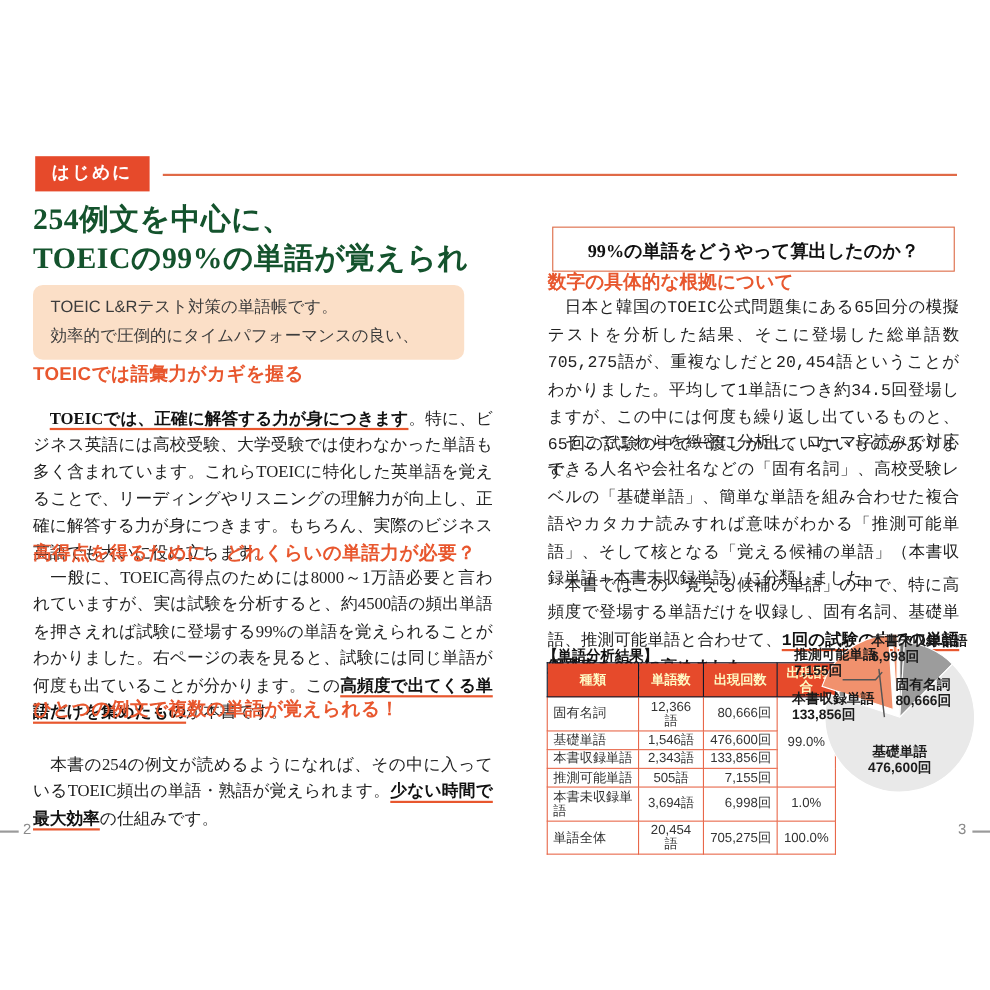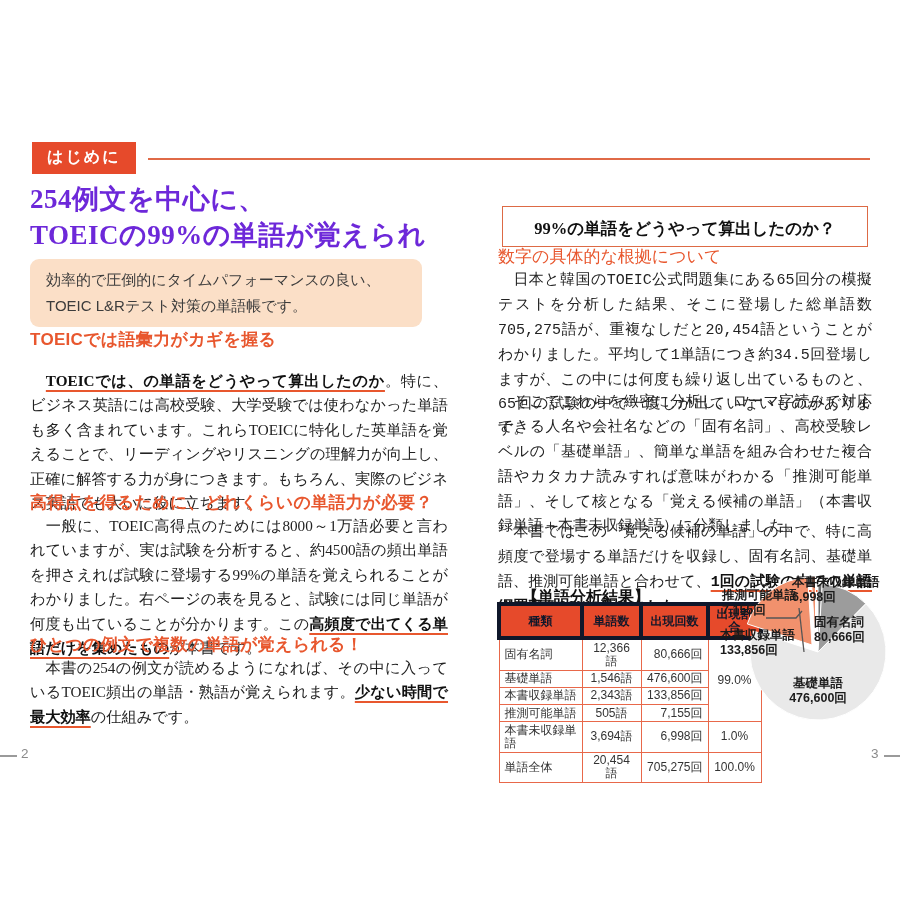--- a/index.html
+++ b/index.html
@@ -25,21 +25,21 @@
   }
   .head-rule{
     position:absolute;left:148px;top:158px;width:722px;height:1.5px;
     background:#e06a47;
   }
 
   
   .title{
     position:absolute;left:30px;top:182px;width:430px;
     font-family:"Liberation Serif","DejaVu Serif",serif;
-    font-size:27px;font-weight:700;line-height:1.32;color:#6d28d9;
+    font-size:27px;font-weight:700;line-height:1.32;color:#14532d;
     letter-spacing:.5px;
   }
   .intro-box{
     position:absolute;left:30px;top:259px;width:360px;
     background:var(--peach);border-radius:9px;
     padding:8px 16px 9px;
     font-size:15px;line-height:1.7;color:#3c3c3c;
   }
   .sec-heading{
     position:absolute;left:30px;width:420px;
@@ -62,39 +62,39 @@
   
   .boxed-title{
     position:absolute;left:502px;top:206px;width:364px;
     border:1.3px solid #dd6a45;
     font-family:"Liberation Serif","DejaVu Serif",serif;
     font-size:16.5px;font-weight:700;color:#111;
     text-align:center;padding:11px 0 6px;
   }
   .r-heading{
     position:absolute;left:498px;top:245px;width:380px;
-    color:var(--heading);font-size:17px;font-weight:400;
+    color:var(--heading);font-size:17px;font-weight:700;
   }
   .r-para{
     position:absolute;left:498px;width:374px;
     font-family:Liberation Mono, monospace;
     font-size:15px;line-height:1.66;color:#222;text-align:justify;
   }
   .table-label{
     position:absolute;left:494px;top:587px;
-    font-size:16px;font-weight:700;color:#111;margin-left:28px;
+    font-size:13px;font-weight:700;color:#111;
   }
   table.analysis{
     position:absolute;left:497px;top:602px;
     border-collapse:collapse;font-size:12px;line-height:1.1;
     color:#333;
   }
   table.analysis th{
-    background:var(--accent);color:#0f172a;font-weight:700;
-    padding:2px 4px;border:4px solid #0f172a;text-align:center;
+    background:var(--accent);color:#fef9c3;font-weight:700;
+    padding:2px 4px;border:1px solid #0f172a;text-align:center;
   }
   table.analysis td{
     border:1px solid #e8684a;padding:1.5px 5px;background:#fff;
   }
   td.c-type{text-align:left;width:72px;}
   td.c-num{text-align:center;width:48px;}
   td.c-occ{text-align:right;width:56px;}
   td.c-ratio{text-align:center;width:42px;vertical-align:middle;}
 
   
@@ -116,32 +116,32 @@
 
   <div class="badge">はじめに</div>
   <div class="head-rule"></div>
 
   <div class="title">
     <div>254例文を中心に、</div>
     <div>TOEICの99%の単語が覚えられる！</div>
   </div>
 
   <div class="intro-box">
+    <div>TOEIC L&amp;Rテスト対策の単語帳です。</div>
     <div>効率的で圧倒的にタイムパフォーマンスの良い、</div>
-    <div>TOEIC L&amp;Rテスト対策の単語帳です。</div>
   </div>
 
   <div class="sec-heading" style="top:328px">TOEICでは語彙力がカギを握る</div>
-  <div class="para" style="top:369px"><span>　</span><span class="em">TOEICでは、の単語をどうやって算出したのか</span><span>。特に、ビジネス英語には高校受験、大学受験では使わなかった単語も多く含まれています。これらTOEICに特化した英単語を覚えることで、リーディングやリスニングの理解力が向上し、正確に解答する力が身につきます。もちろん、実際のビジネス英語でも大いに役に立ちます。</span></div>
+  <div class="para" style="top:369px"><span>　</span><span class="em">TOEICでは、正確に解答する力が身につきます</span><span>。特に、ビジネス英語には高校受験、大学受験では使わなかった単語も多く含まれています。これらTOEICに特化した英単語を覚えることで、リーディングやリスニングの理解力が向上し、正確に解答する力が身につきます。もちろん、実際のビジネス英語でも大いに役に立ちます。</span></div>
 
   <div class="sec-heading" style="top:491px">高得点を得るために、どれくらいの単語力が必要？</div>
   <div class="para" style="top:514px"><span>　一般に、TOEIC高得点のためには8000～1万語必要と言われていますが、実は試験を分析すると、約4500語の頻出単語を押さえれば試験に登場する99%の単語を覚えられることがわかりました。右ページの表を見ると、試験には同じ単語が何度も出ていることが分かります。この</span><span class="em">高頻度で出てくる単語だけを集めたもの</span><span>が本書です。</span></div>
 
   <div class="sec-heading" style="top:633px">ひとつの例文で複数の単語が覚えられる！</div>
-  <div class="para" style="top:656px"><span>　本書の254の例文が読めるようになれば、その中に入っているTOEIC頻出の単語・熟語が覚えられます。</span><span class="em">少ない時間で最大効率</span><span>の仕組みです。</span></div>
+  <div class="para" style="top:684px"><span>　本書の254の例文が読めるようになれば、その中に入っているTOEIC頻出の単語・熟語が覚えられます。</span><span class="em">少ない時間で最大効率</span><span>の仕組みです。</span></div>
 
   <div class="boxed-title">99%の単語をどうやって算出したのか？</div>
   <div class="r-heading">数字の具体的な根拠について</div>
   <div class="r-para" style="top:269px">　日本と韓国のTOEIC公式問題集にある65回分の模擬テストを分析した結果、そこに登場した総単語数705,275語が、重複なしだと20,454語ということがわかりました。平均して1単語につき約34.5回登場しますが、この中には何度も繰り返し出ているものと、65回の試験の中で一度しか出ていないものがあります。</div>
   <div class="r-para" style="top:391px">　そこでこれらを緻密に分析し、ローマ字読みで対応できる人名や会社名などの「固有名詞」、高校受験レベルの「基礎単語」、簡単な単語を組み合わせた複合語やカタカナ読みすれば意味がわかる「推測可能単語」、そして核となる「覚える候補の単語」（本書収録単語＋本書未収録単語）に分類しました。</div>
   <div class="r-para" style="top:521px"><span>　本書ではこの「覚える候補の単語」の中で、特に高頻度で登場する単語だけを収録し、固有名詞、基礎単語、推測可能単語と合わせて、</span><span class="em">1回の試験の中での単語網羅率を99%に高めました。</span></div>
 
   <div class="table-label">【単語分析結果】</div>
 
   <table class="analysis">

